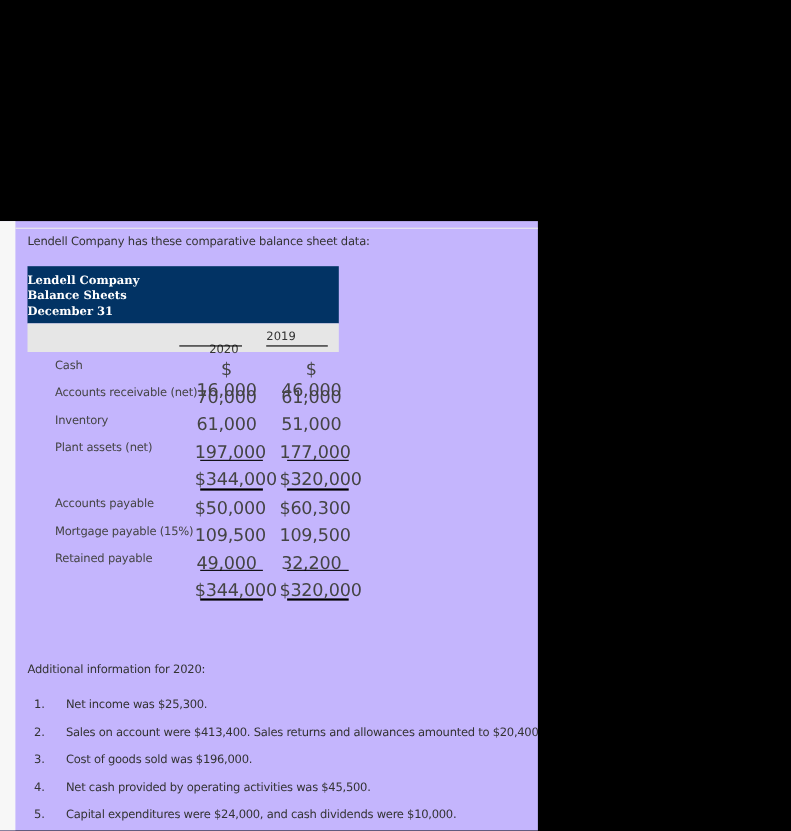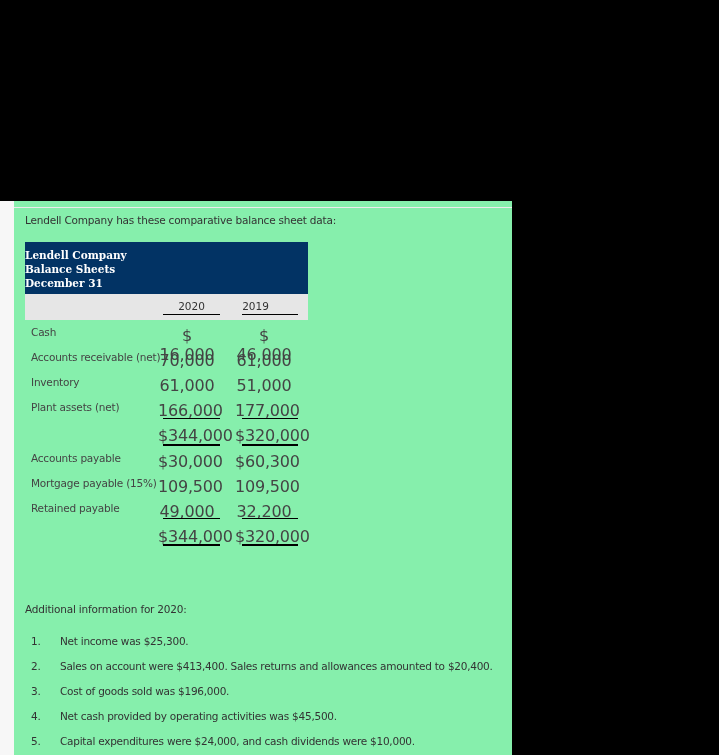--- a/index.html
+++ b/index.html
@@ -2,39 +2,39 @@
 <html><head>
   <meta charset="utf-8">
   <style>
     html, body { margin: 0; padding: 0; }
     body {
       width: 719px; height: 755px; background: #000; position: relative; overflow: hidden;
       font-family: "DejaVu Sans", sans-serif; color: #333;
     }
     .page {
       position: absolute; left: 0; top: 201px; width: 489px; height: 554px;
-      background: #86efac; overflow: hidden; padding-left: 23px;
+      background: #c4b5fd; overflow: hidden;
     }
     .left-strip { position: absolute; left: 0; top: 0; width: 14px; height: 100%; background: #f7f7f7; }
     .top-rule { position: absolute; left: 14px; top: 6px; right: 0; height: 1px; background: #ececec; }
     .intro { position: absolute; left: 25px; top: 13px; font-size: 10.5px; color: #333; letter-spacing: -0.2px; }
     .sheet { position: absolute; left: 25px; top: 41px; width: 283px; }
     .sheet-header {
       background: #023364; color: #fff; height: 52px; font-family: "DejaVu Serif", serif;
       font-weight: bold; font-size: 10.5px; line-height: 14px; text-align: center;
       padding-top: 6px; box-sizing: border-box;
     }
     .sheet-header div { width: 284px; text-align: left; padding-right: 0; }
     .year-row { background: #e6e6e6; height: 26px; position: relative; }
     .year { position: absolute; top: 6px; font-size: 10.5px; color: #333; width: 57px; text-align: center; }
-    .year.y1 { left: 138px; }
+    .year.y1 { left: 150px; margin-top: 12px; }
     .year.y2 { left: 202px; }
     .uline { position: absolute; height: 1px; background: #000; }
     .year-row .uline { top: 20px; }
-    .rows { position: relative; }
+    .rows { position: relative; margin-left: 19px; }
     .row { position: relative; height: 25px; }
     .row .label { position: absolute; left: 6px; top: 6px; font-size: 10.5px; color: #444; letter-spacing: -0.2px; }
     .row .v { position: absolute; top: 6px; width: 58px; text-align: center; font-size: 16px; color: #444; letter-spacing: -0.2px; }
     .row .v1 { left: 133px; }
     .row .v2 { left: 210px; }
     .line-thin { height: 1px; }
     .line-thick { height: 2px; }
     .c1 { left: 138px; width: 57px; }
     .c2 { left: 217px; width: 56px; }
     .addl { position: absolute; left: 25px; top: 402px; font-size: 10.5px; color: #333; letter-spacing: -0.2px; }
@@ -76,37 +76,37 @@
         <span class="v v1">70,000</span>
         <span class="v v2">61,000</span>
       </div>
       <div class="row">
         <span class="label">Inventory</span>
         <span class="v v1">61,000</span>
         <span class="v v2">51,000</span>
       </div>
       <div class="row">
         <span class="label">Plant assets (net)</span>
-        <span class="v v1">166,000</span>
+        <span class="v v1">197,000</span>
         <span class="v v2">177,000</span>
         <div class="uline line-thin c1" style="top:23px"></div>
         <div class="uline line-thin c2" style="top:23px"></div>
       </div>
       <div class="row">
         <span class="v v1">$344,000</span>
         <span class="v v2">$320,000</span>
         <div class="uline line-thick c1" style="top:24px"></div>
         <div class="uline line-thick c2" style="top:24px"></div>
       </div>
     </div>
 
     <div class="rows" style="margin-top:1px">
       <div class="row">
         <span class="label">Accounts payable</span>
-        <span class="v v1">$30,000</span>
+        <span class="v v1">$50,000</span>
         <span class="v v2">$60,300</span>
       </div>
       <div class="row">
         <span class="label">Mortgage payable (15%)</span>
         <span class="v v1">109,500</span>
         <span class="v v2">109,500</span>
       </div>
       <div class="row">
         <span class="label">Retained payable</span>
         <span class="v v1">49,000</span>

